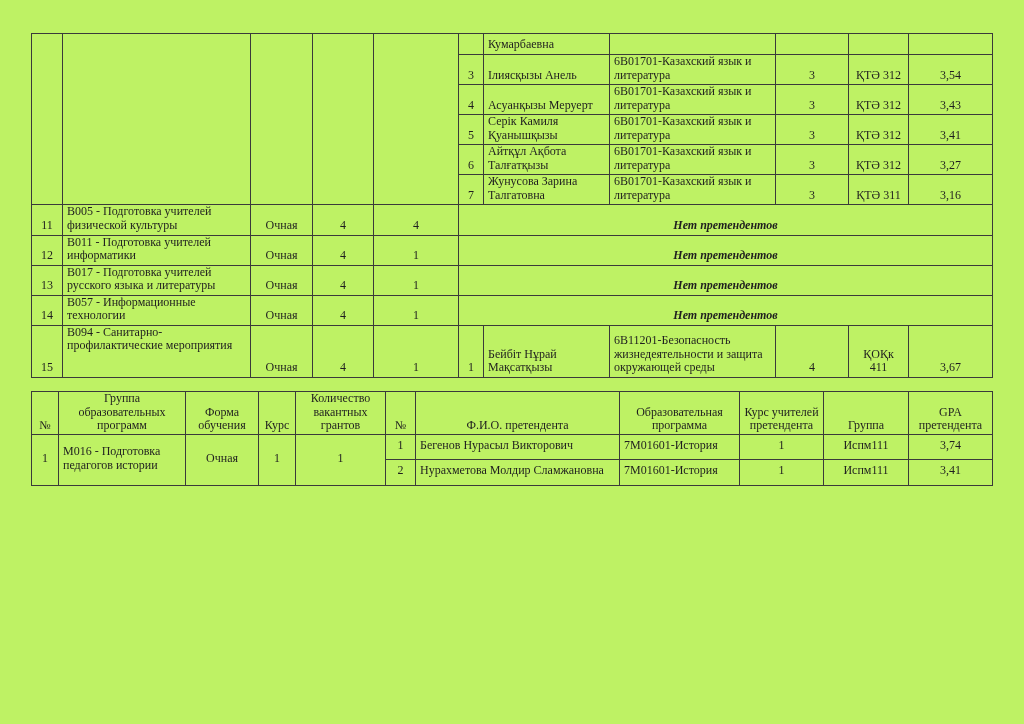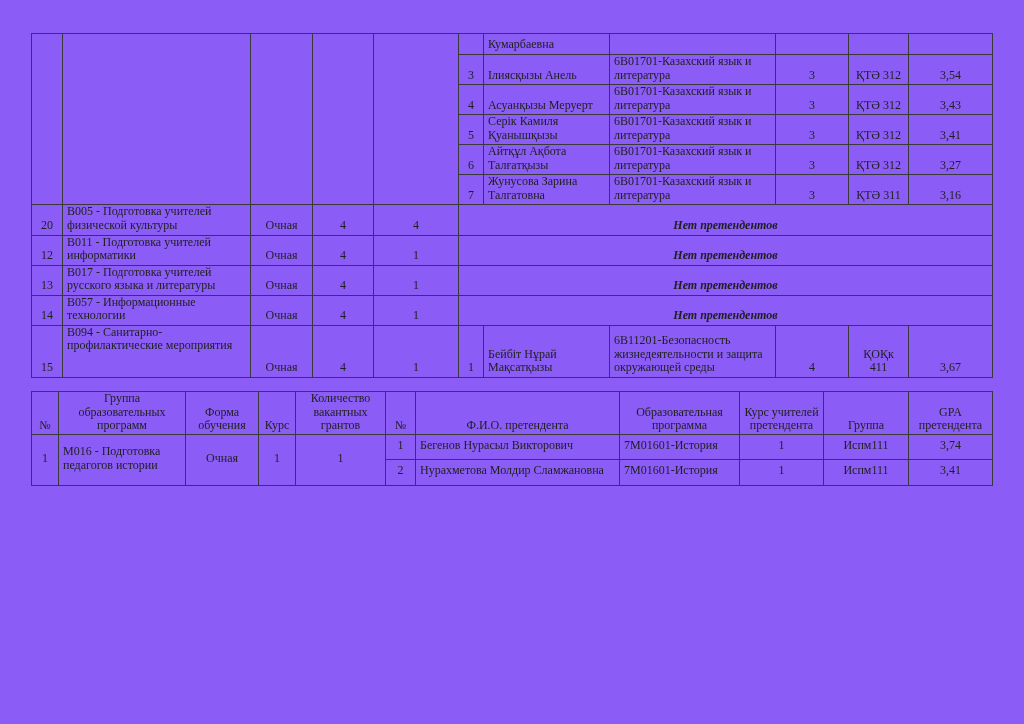--- a/index.html
+++ b/index.html
@@ -2,21 +2,21 @@
 <html><head>
 <meta charset="utf-8">
 <style>
   html, body { margin: 0; padding: 0; }
   body {
     width: 1024px; height: 724px;
     background: #ffffff;
     font-family: "Liberation Serif", "DejaVu Serif", serif;
     color: #1f1f1f;
   }
-  .page { position: relative; width: 1024px; height: 724px; background: #8b5cf6; overflow: hidden; }
+  .page { position: relative; width: 1024px; height: 724px; background: #bef264; overflow: hidden; }
 
   table {
     position: absolute;
     border-collapse: collapse;
     table-layout: fixed;
     font-size: 12px;
     line-height: 1.13;
   }
   td {
     border: 1px solid #3a3a3a;
@@ -121,21 +121,21 @@
       <tr class="r-a5">
         <td class="ctr">7</td>
         <td class="left">Жунусова Зарина Талгатовна</td>
         <td class="left">6В01701-Казахский язык и литература</td>
         <td class="ctr">3</td>
         <td class="ctr">ҚТӘ 311</td>
         <td class="ctr">3,16</td>
       </tr>
 
       <tr class="r-p11">
-        <td class="ctr">20</td>
+        <td class="ctr">11</td>
         <td class="left">B005 - Подготовка учителей физической культуры</td>
         <td class="ctr">Очная</td>
         <td class="ctr">4</td>
         <td class="ctr">4</td>
         <td colspan="6" class="noapp">Нет претендентов</td>
       </tr>
       <tr class="r-p12">
         <td class="ctr">12</td>
         <td class="left">B011 - Подготовка учителей информатики</td>
         <td class="ctr">Очная</td>

